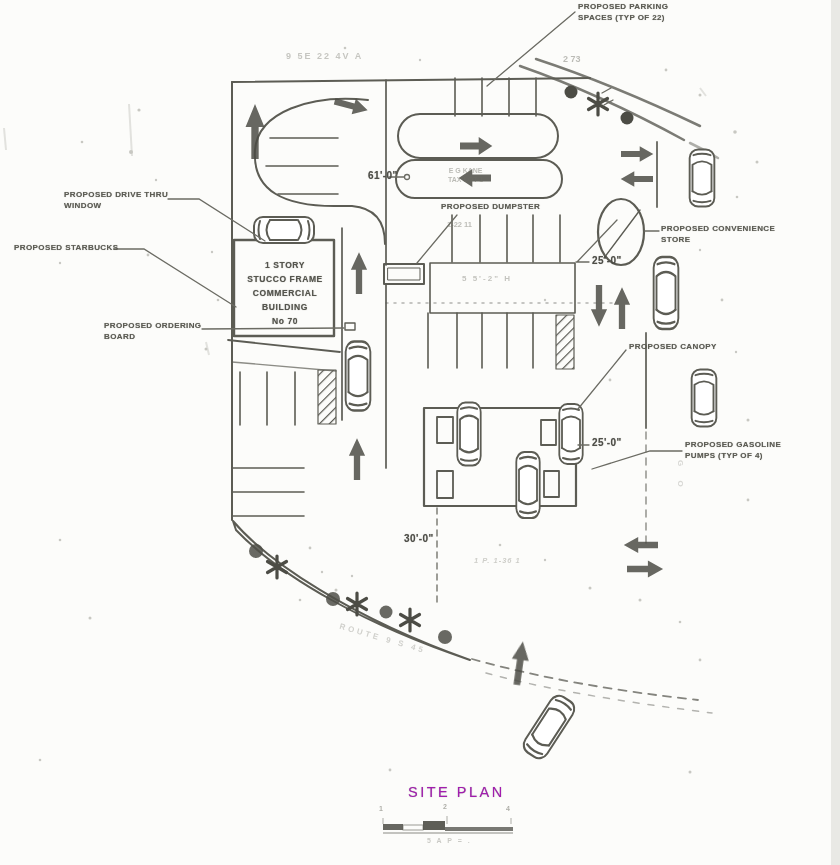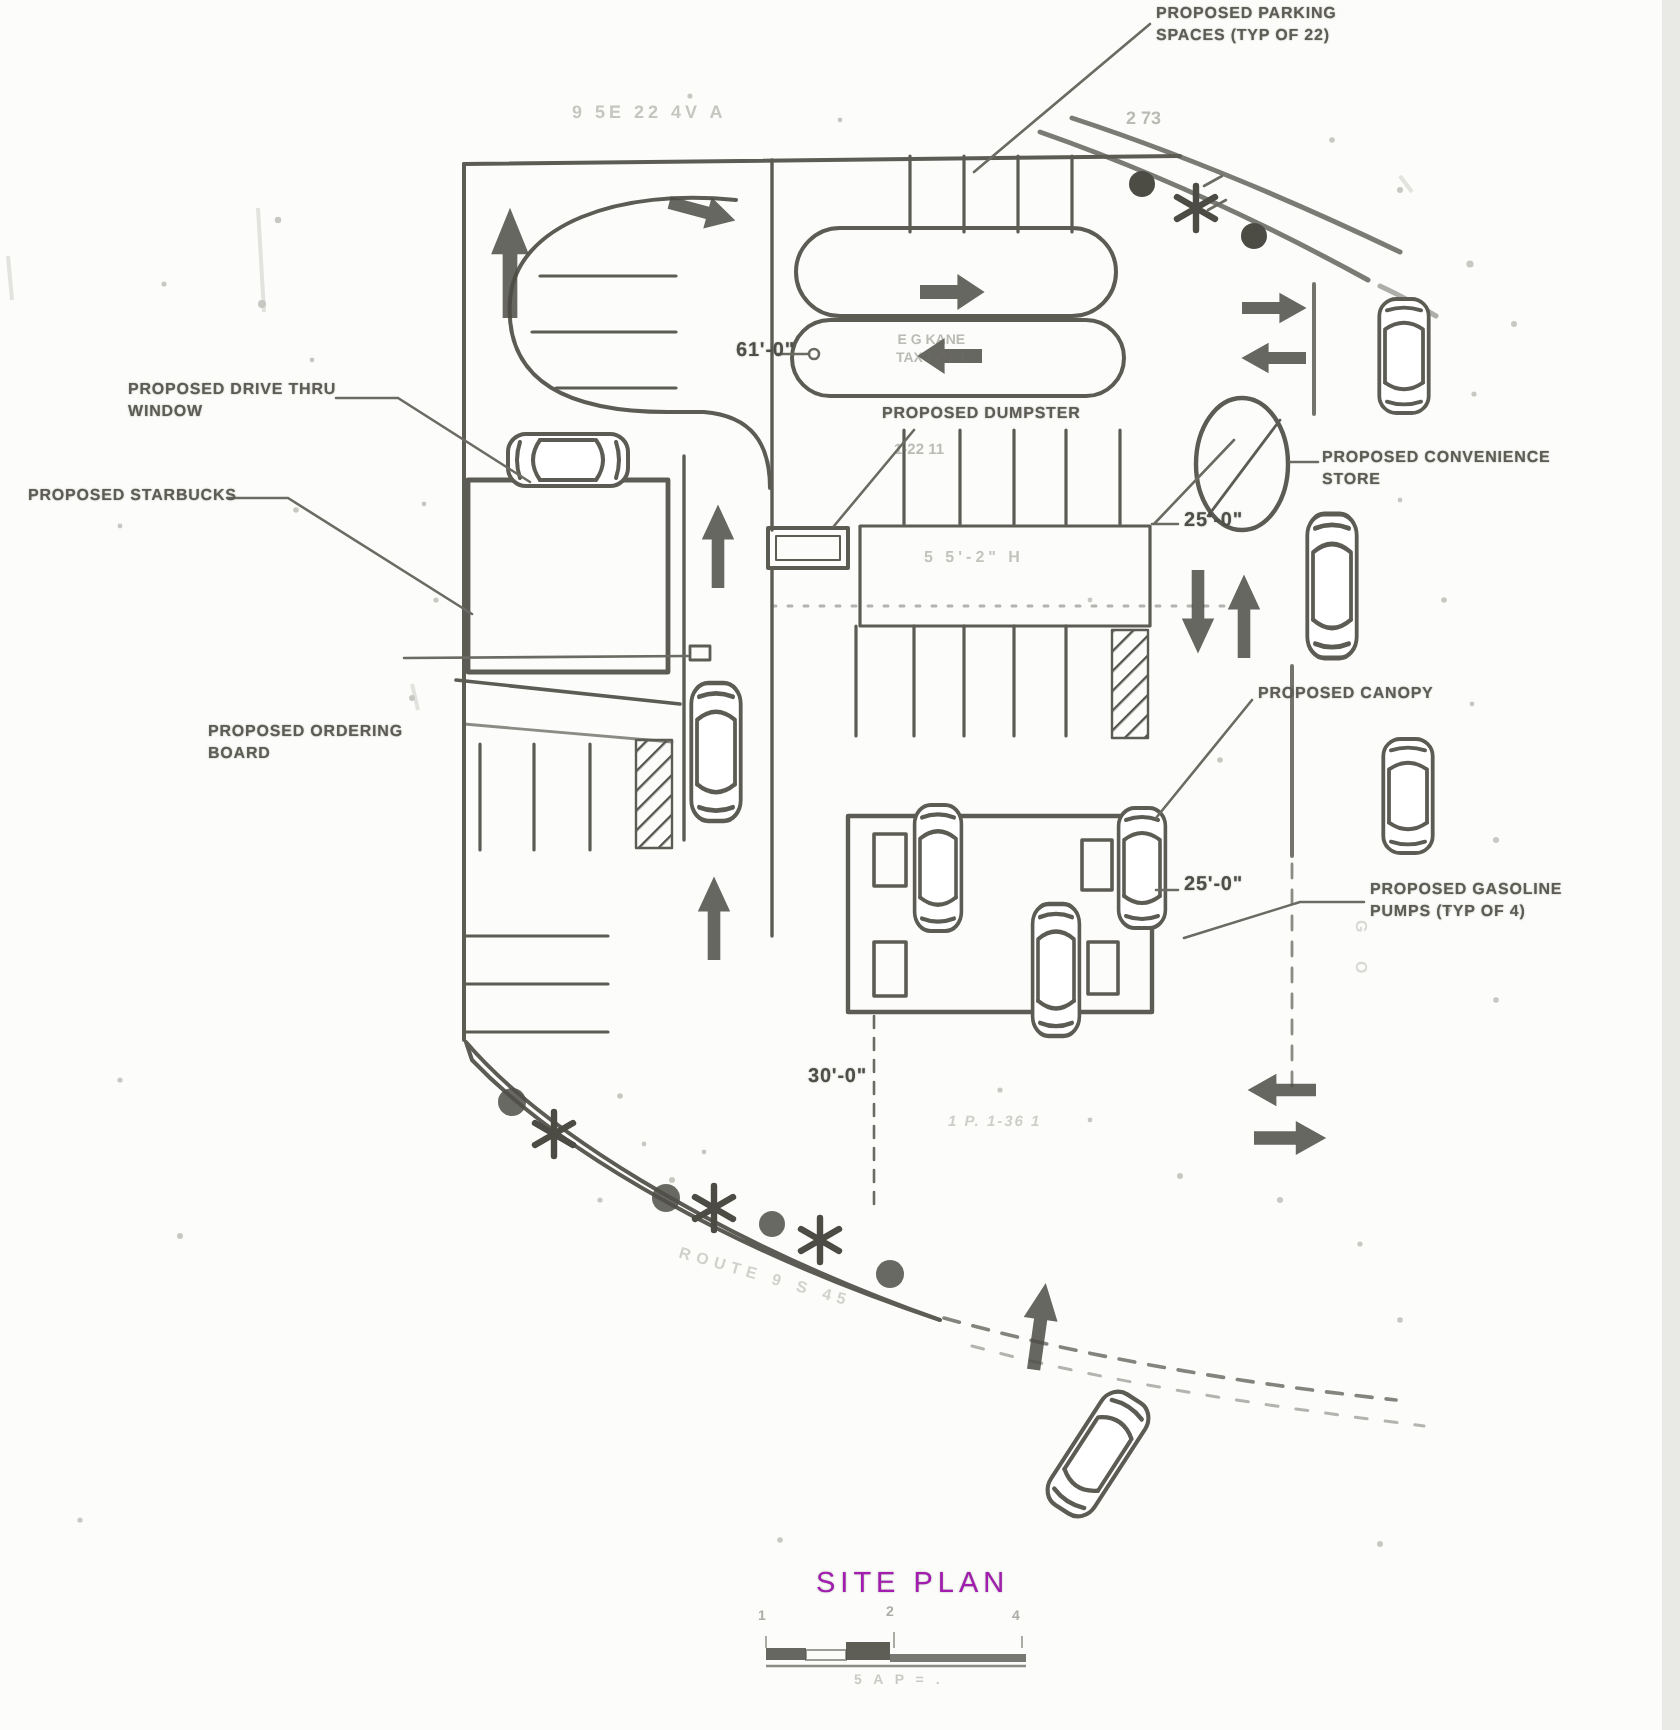--- a/index.html
+++ b/index.html
@@ -250,39 +250,46 @@
     <span>PROPOSED PARKING</span>
     <span>SPACES (TYP OF 22)</span>
   </div>
   <div class="lbl" style="left:64px;top:190px;">
     <span>PROPOSED DRIVE THRU</span>
     <span>WINDOW</span>
   </div>
   <div class="lbl" style="left:14px;top:243px;">
     <span>PROPOSED STARBUCKS</span>
   </div>
-  <div class="lbl" style="left:104px;top:321px;margin-top:40px;">
+  <div class="lbl" style="left:104px;top:321px;">
     <span>PROPOSED ORDERING</span>
     <span>BOARD</span>
   </div>
   <div class="lbl" style="left:441px;top:202px;">
     <span>PROPOSED DUMPSTER</span>
   </div>
   <div class="lbl" style="left:661px;top:224px;">
     <span>PROPOSED CONVENIENCE</span>
     <span>STORE</span>
   </div>
   <div class="lbl" style="left:629px;top:342px;">
     <span>PROPOSED CANOPY</span>
   </div>
   <div class="lbl" style="left:685px;top:440px;">
     <span>PROPOSED GASOLINE</span>
     <span>PUMPS (TYP OF 4)</span>
   </div>
 
+  <div class="bldg">
+    <span>1 STORY</span>
+    <span>STUCCO FRAME</span>
+    <span>COMMERCIAL</span>
+    <span>BUILDING</span>
+    <span>No 70</span>
+  </div>
 
   <div class="dim" style="left:368px;top:170px;">61'-0"</div>
   <div class="dim" style="left:592px;top:255px;">25'-0"</div>
   <div class="dim" style="left:592px;top:437px;">25'-0"</div>
   <div class="dim" style="left:404px;top:533px;">30'-0"</div>
   <div class="faint" style="left:563px;top:54px;font-size:9px;opacity:.45;">2 73</div>
 
   <div class="faint" style="left:286px;top:51px;font-size:9px;opacity:.38;letter-spacing:2px;">9 5E 22 4V A</div>
   <div class="faint" style="left:448px;top:166px;font-size:7px;opacity:.45;text-align:center;line-height:1.3;">
     <span style="display:block;">E G KANE</span>

